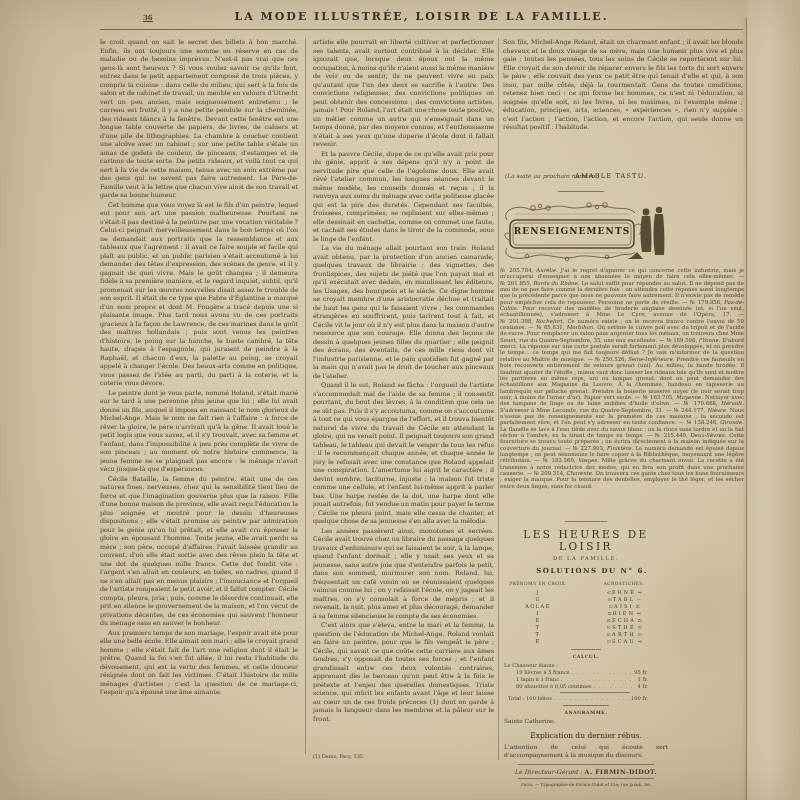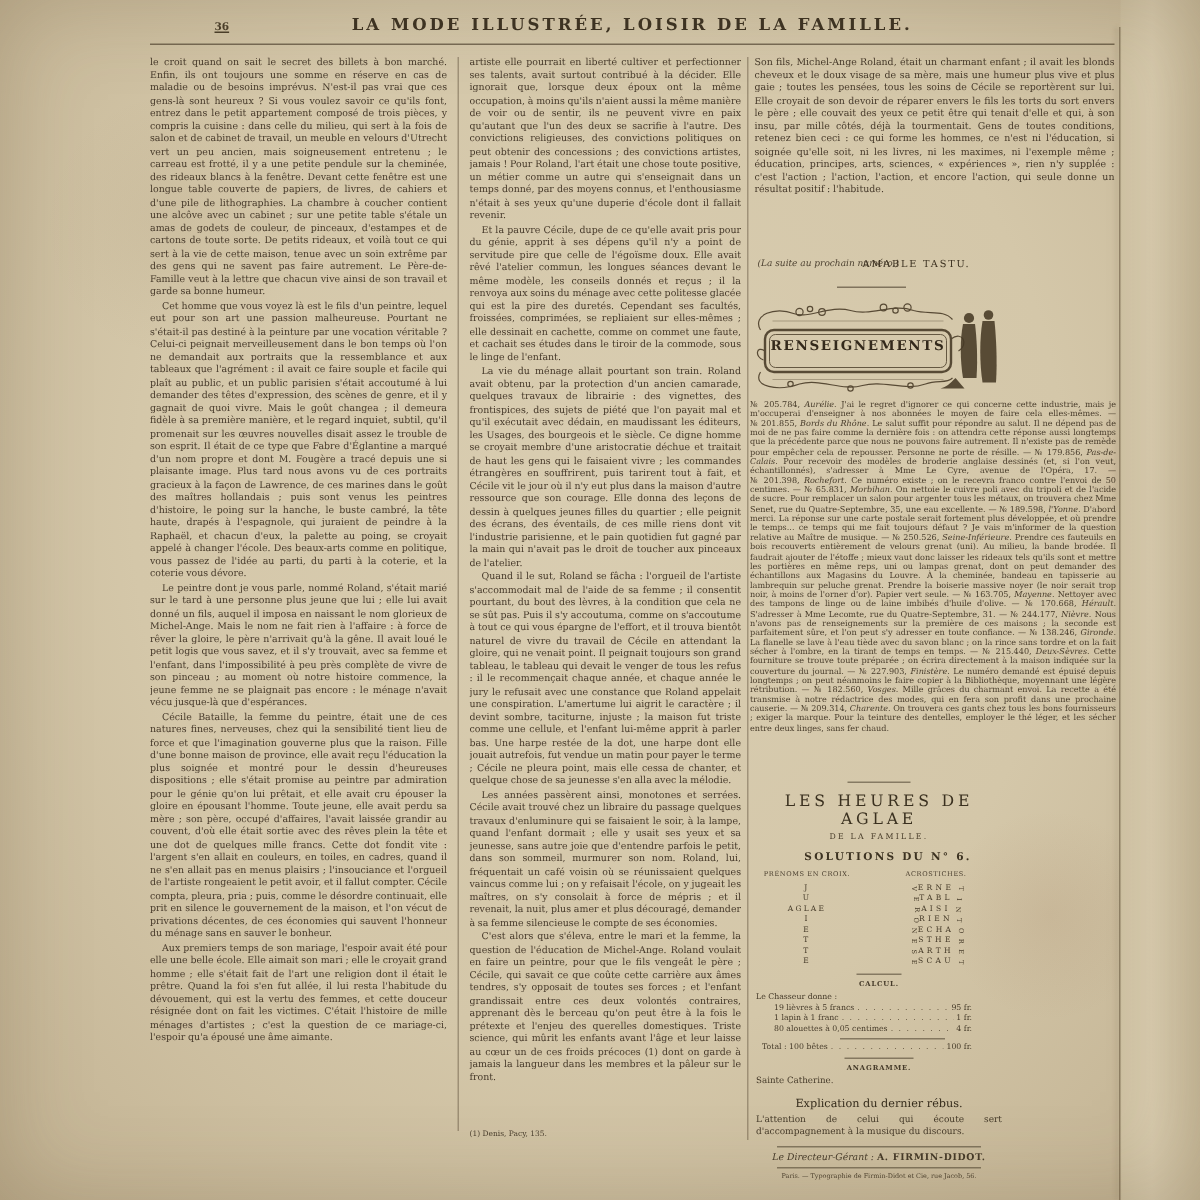--- a/index.html
+++ b/index.html
@@ -162,21 +162,21 @@
     </svg>
     <span class="banner-title">RENSEIGNEMENTS</span>
   </div>
 
   <div class="fineprint">
       <p class="fp"><span class="fpnum">№ 205.784, </span><em>Aurélie. </em>J'ai le regret d'ignorer ce qui concerne cette industrie, mais je m'occuperai d'enseigner à nos abonnées le moyen de faire cela elles-mêmes. — <span class="fpnum">№ 201.855, </span><em>Bords du Rhône. </em>Le salut suffit pour répondre au salut. Il ne dépend pas de moi de ne pas faire comme la dernière fois : on attendra cette réponse aussi longtemps que la précédente parce que nous ne pouvons faire autrement. Il n'existe pas de remède pour empêcher cela de repousser. Personne ne porte de résille. — <span class="fpnum">№ 179.856, </span><em>Pas-de-Calais. </em>Pour recevoir des modèles de broderie anglaise dessinés (et, si l'on veut, échantillonnés), s'adresser à Mme Le Cyre, avenue de l'Opéra, 17. — <span class="fpnum">№ 201.398, </span><em>Rochefort. </em>Ce numéro existe ; on le recevra franco contre l'envoi de 50 centimes. — <span class="fpnum">№ 65.831, </span><em>Morbihan. </em>On nettoie le cuivre poli avec du tripoli et de l'acide de sucre. Pour remplacer un salon pour argenter tous les métaux, on trouvera chez Mme Senet, rue du Quatre-Septembre, 35, une eau excellente. — <span class="fpnum">№ 189.598, </span><em>l'Yonne. </em>D'abord merci. La réponse sur une carte postale serait fortement plus développée, et où prendre le temps... ce temps qui me fait toujours défaut ? Je vais m'informer de la question relative au Maître de musique. — <span class="fpnum">№ 250.526, </span><em>Seine-Inférieure. </em>Prendre ces fauteuils en bois recouverts entièrement de velours grenat (uni). Au milieu, la bande brodée. Il faudrait ajouter de l'étoffe ; mieux vaut donc laisser les rideaux tels qu'ils sont et mettre les portières en même reps, uni ou lampas grenat, dont on peut demander des échantillons aux Magasins du Louvre. À la cheminée, bandeau en tapisserie au lambrequin sur peluche grenat. Prendre la boiserie massive noyer (le noir serait trop noir, à moins de l'orner d'or). Papier vert seule. — <span class="fpnum">№ 163.705, </span><em>Mayenne. </em>Nettoyer avec des tampons de linge ou de laine imbibés d'huile d'olive. — <span class="fpnum">№ 170.668, </span><em>Hérault. </em>S'adresser à Mme Lecomte, rue du Quatre-Septembre, 31. — <span class="fpnum">№ 244.177, </span><em>Nièvre. </em>Nous n'avons pas de renseignements sur la première de ces maisons ; la seconde est parfaitement sûre, et l'on peut s'y adresser en toute confiance. — <span class="fpnum">№ 138.246, </span><em>Gironde. </em>La flanelle se lave à l'eau tiède avec du savon blanc ; on la rince sans tordre et on la fait sécher à l'ombre, en la tirant de temps en temps. — <span class="fpnum">№ 215.440, </span><em>Deux-Sèvres. </em>Cette fourniture se trouve toute préparée ; on écrira directement à la maison indiquée sur la couverture du journal. — <span class="fpnum">№ 227.903, </span><em>Finistère. </em>Le numéro demandé est épuisé depuis longtemps ; on peut néanmoins le faire copier à la Bibliothèque, moyennant une légère rétribution. — <span class="fpnum">№ 182.560, </span><em>Vosges. </em>Mille grâces du charmant envoi. La recette a été transmise à notre rédactrice des modes, qui en fera son profit dans une prochaine causerie. — <span class="fpnum">№ 209.314, </span><em>Charente. </em>On trouvera ces gants chez tous les bons fournisseurs ; exiger la marque. Pour la teinture des dentelles, employer le thé léger, et les sécher entre deux linges, sans fer chaud.</p>
     </div>
 
   <div class="loisirs">
     <div class="srule lo-toprule"></div>
-    <div class="lo-title">LES HEURES DE AGLAE</div>
+    <div class="lo-title">LES HEURES DE LOISIR</div>
     <div class="lo-sub">DE LA FAMILLE.</div>
     <div class="lo-sol">SOLUTIONS DU N° 6.</div>
     <div class="puzzles">
       <div class="pz-left">
         <div class="pz-h">PRÉNOMS EN CROIX.</div>
         <div>
             <div class="pl">J</div>
             <div class="pl">U</div>
             <div class="pl">AGLAE</div>
             <div class="pl">I</div>

